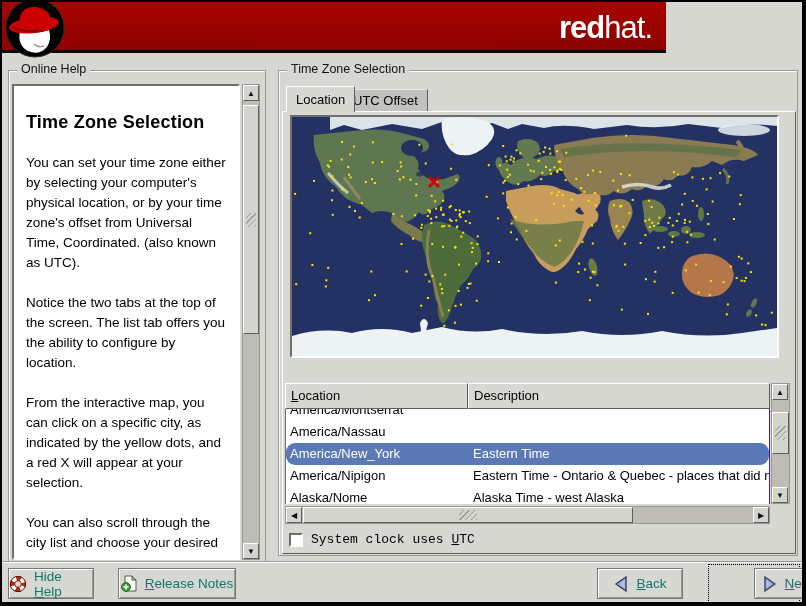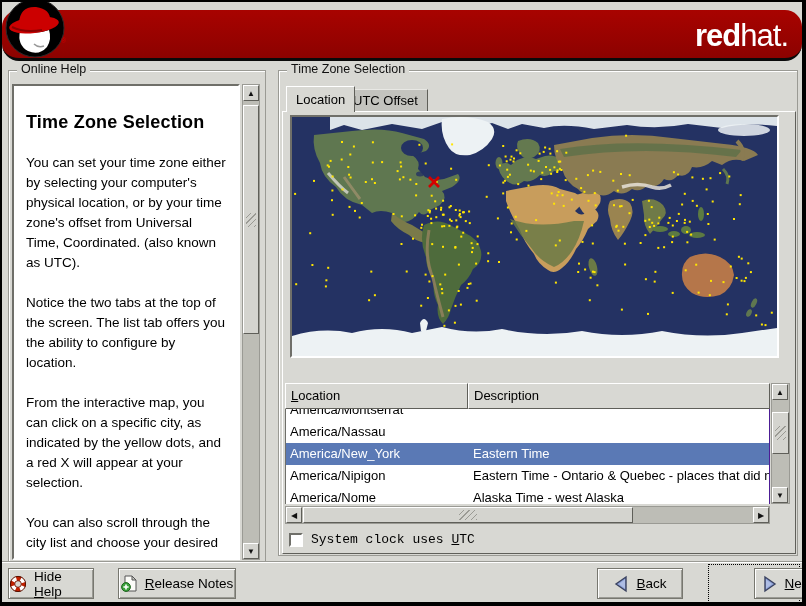--- a/index.html
+++ b/index.html
@@ -3,23 +3,23 @@
 <meta charset="utf-8">
 <style>
   * { margin:0; padding:0; box-sizing:border-box; }
   html,body { width:806px; height:606px; }
   body { background:#000; position:relative; overflow:hidden;
          font-family:"Liberation Sans", sans-serif; }
   .root { position:absolute; left:2px; top:2px; width:800px; height:600px;
           background:#d8d8d3; overflow:hidden; }
 
   
-  .banner { position:absolute; left:0; top:8px; width:800px; height:51px;
+  .banner { position:absolute; left:0; top:0; width:664px; height:51px;
             background:linear-gradient(#a80300,#8c0200);
-            border-bottom:3px solid #0a0a0a;border-radius:17px; }
+            border-bottom:3px solid #0a0a0a; }
   .wordmark { position:absolute; right:14px; top:8px; font-size:31px; color:#fff;
               letter-spacing:-1px; }
   .wordmark b { font-weight:bold; }
   .wordmark span.lt { font-weight:normal; }
   .logo { position:absolute; left:2px; top:-2px; z-index:6; }
 
   
   .frame { position:absolute; border:1px solid #9a9a94;
            box-shadow:inset 1px 1px 0 #fff; }
   .frame-label { position:absolute; top:-9px; left:8px; background:#d8d8d3;
@@ -75,39 +75,39 @@
         border-bottom:1px solid #5f5f59; border-right:1px solid #5f5f59; }
   .th-loc { width:183px; }
   .th-desc { width:302px; }
   .tbl-body { position:absolute; left:283px; top:407px; width:485px; height:95px;
               background:#fff; overflow:hidden;
               border-left:1px solid #6f6f69; border-right:1px solid #4c1d95; }
   .trow { display:flex; height:22px; line-height:22px; font-size:13px; color:#000;
           white-space:nowrap; }
   .trow .c1 { width:183px; padding-left:4px; overflow:hidden; flex:none; }
   .trow .c2 { width:300px; padding-left:4px; overflow:hidden; flex:none; }
-  .trow.sel { background:#5a79b5; color:#fff; }
+  .trow.sel { background:#5a79b5; color:#fff;border-radius:9px; }
 
   .u { text-decoration:underline; }
 
   
   .check-row { position:absolute; left:287px; top:530px; display:flex; align-items:center;font-family:Liberation Mono, monospace; }
   .checkbox { width:14px; height:14px; background:#fff;
               border-top:2px solid #6f6f69; border-left:2px solid #6f6f69;
               border-bottom:2px solid #fff; border-right:2px solid #fff; }
   .check-label { font-size:13px; margin-left:8px; color:#000; }
 
   
   .sep { position:absolute; left:0; top:559px; width:800px; height:2px;
          border-top:1px solid #9a9a94; border-bottom:1px solid #fff; }
   .btn { position:absolute; top:566px; height:31px; background:#d8d8d3;
          border:1px solid #77776f;
          box-shadow:inset 1px 1px 0 #fff, inset -1px -1px 0 #9a9a94;
          display:flex; align-items:center; justify-content:center; gap:7px;
-         font-size:13.5px; color:#000000; cursor:default; }
+         font-size:13.5px; color:#0f766e; cursor:default; }
   .btn svg { flex:none; }
   .focus-ring { position:absolute; left:706px; top:562px; width:92px; height:39px;
                 border:1px dotted #000; }
 </style>
 </head>
 <body>
 
 <div class="root">
 
   <div class="banner">
@@ -531,21 +531,21 @@
         </div>
         <div class="trow sel">
           <span class="c1">America/New_York</span>
           <span class="c2">Eastern Time</span>
         </div>
         <div class="trow">
           <span class="c1">America/Nipigon</span>
           <span class="c2">Eastern Time - Ontario &amp; Quebec - places that did not observe DST 1967-1973</span>
         </div>
         <div class="trow">
-          <span class="c1">America/Nome</span>
+          <span class="c1">Alaska/Nome</span>
           <span class="c2">Alaska Time - west Alaska</span>
         </div>
       </div>
   </div>
 
   <div class="sb" style="left:769px; top:381px; width:19px; height:121px;">
     <div class="sb-btn" style="left:0; top:0;">▲</div>
     <div class="sb-thumb" style="left:0; top:28px; width:17px; height:42px;">
         <div class="grip-v"></div>
       </div>

